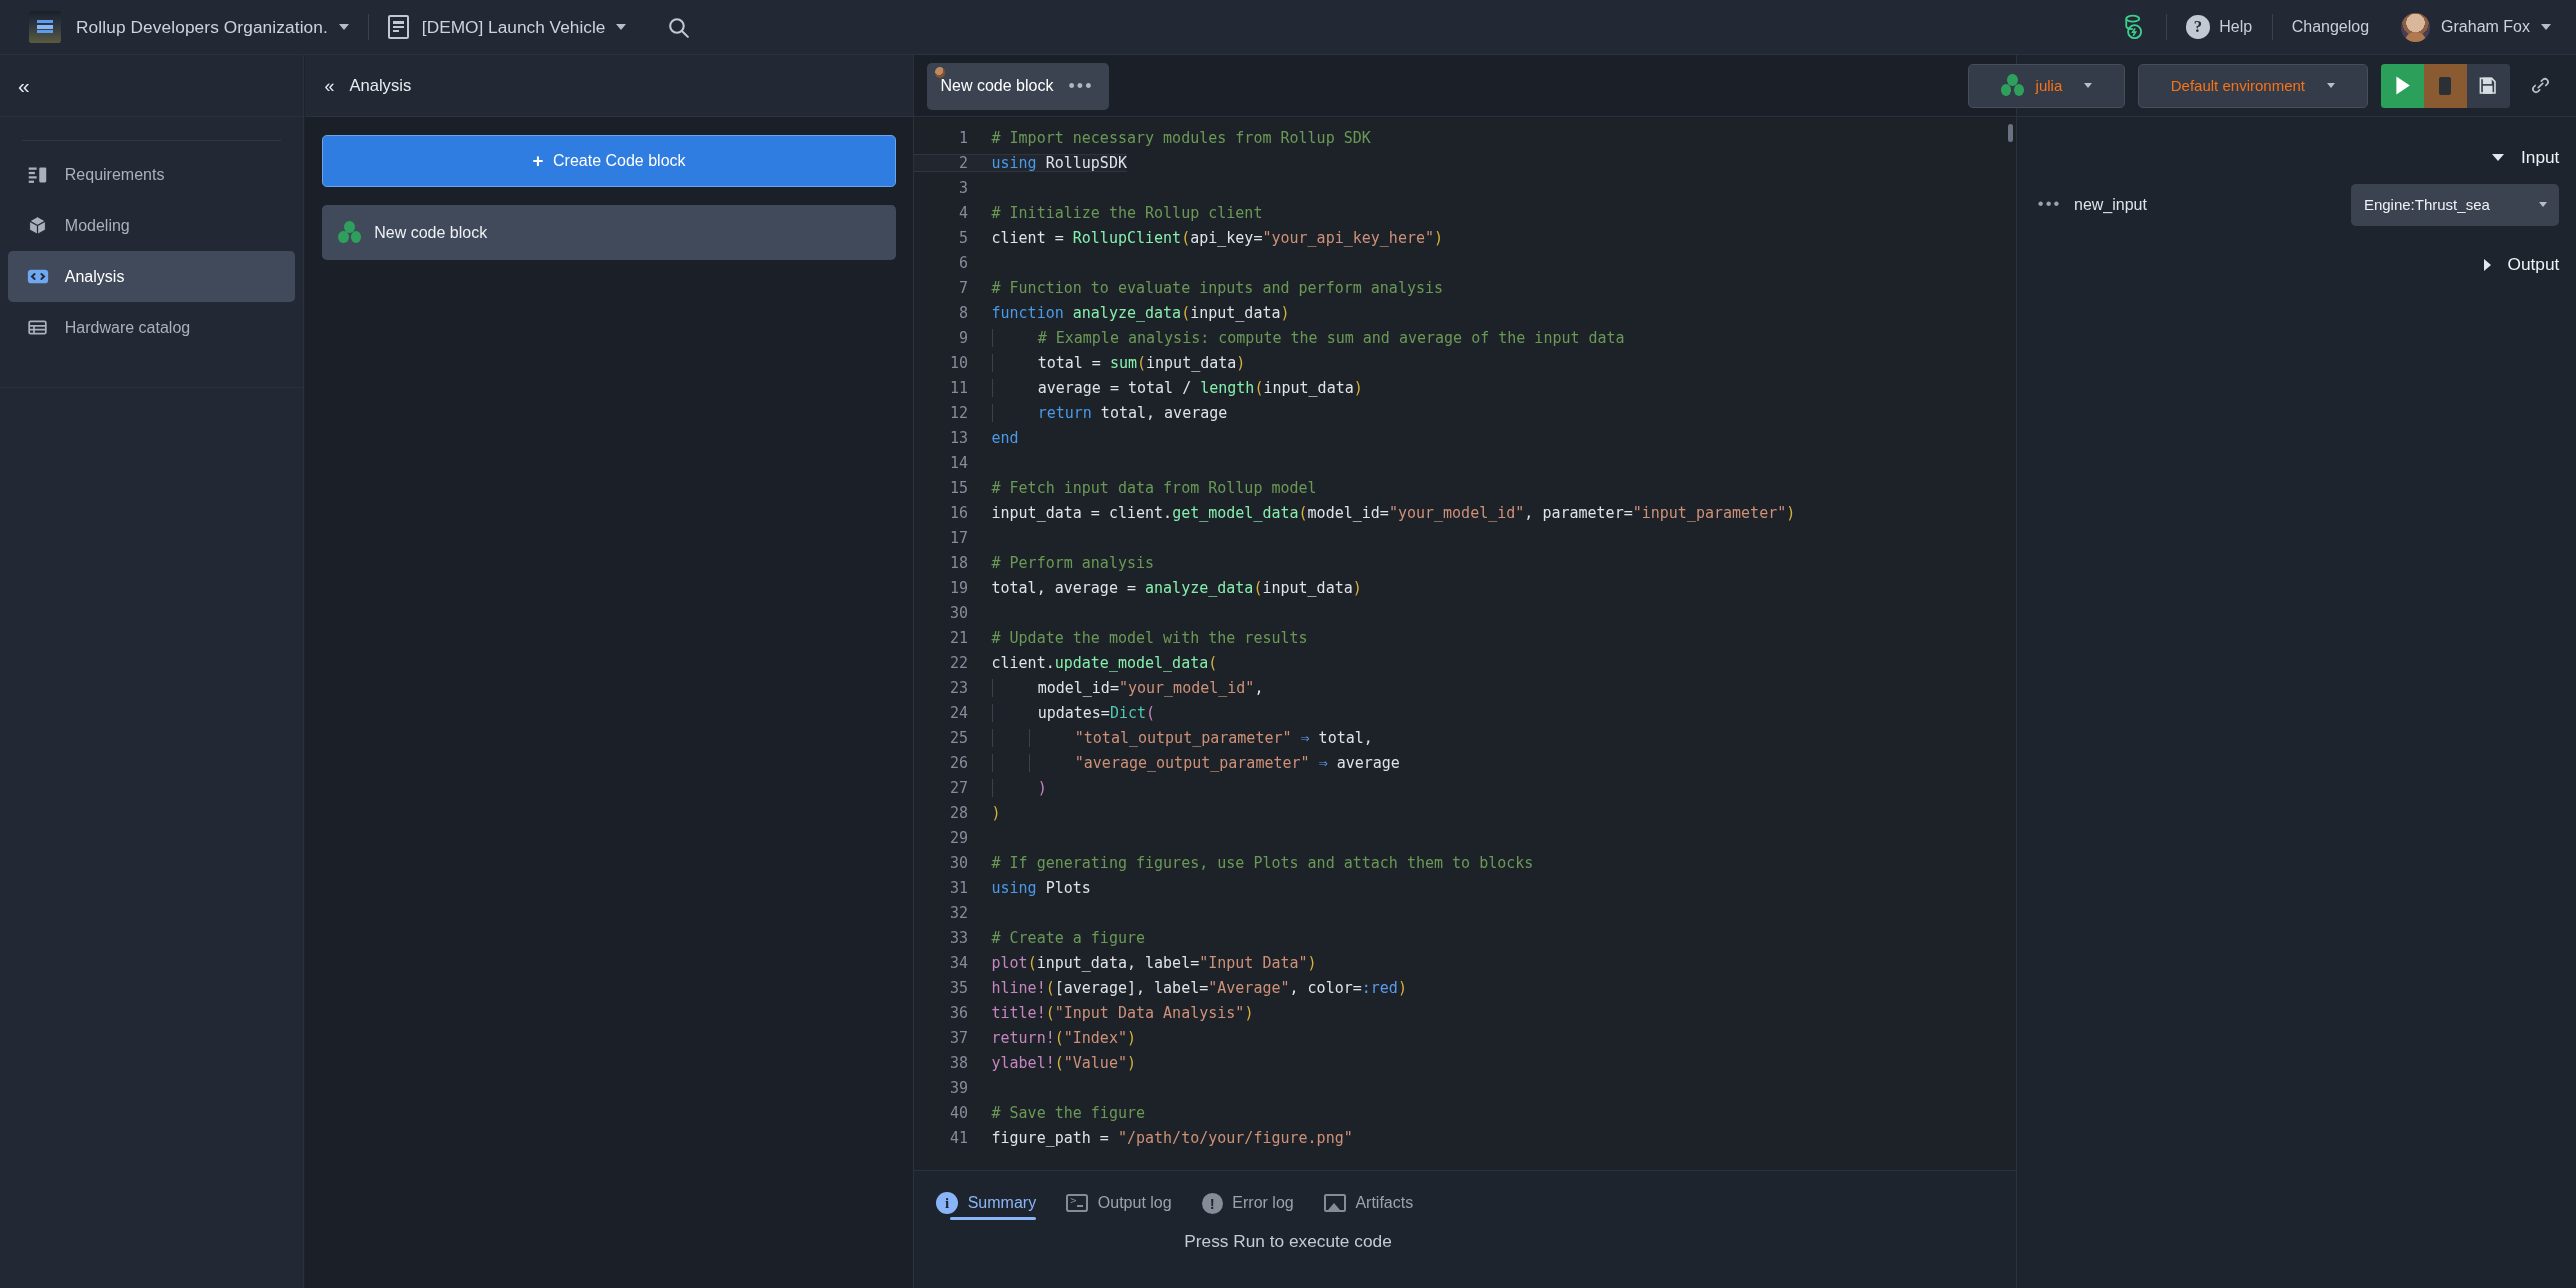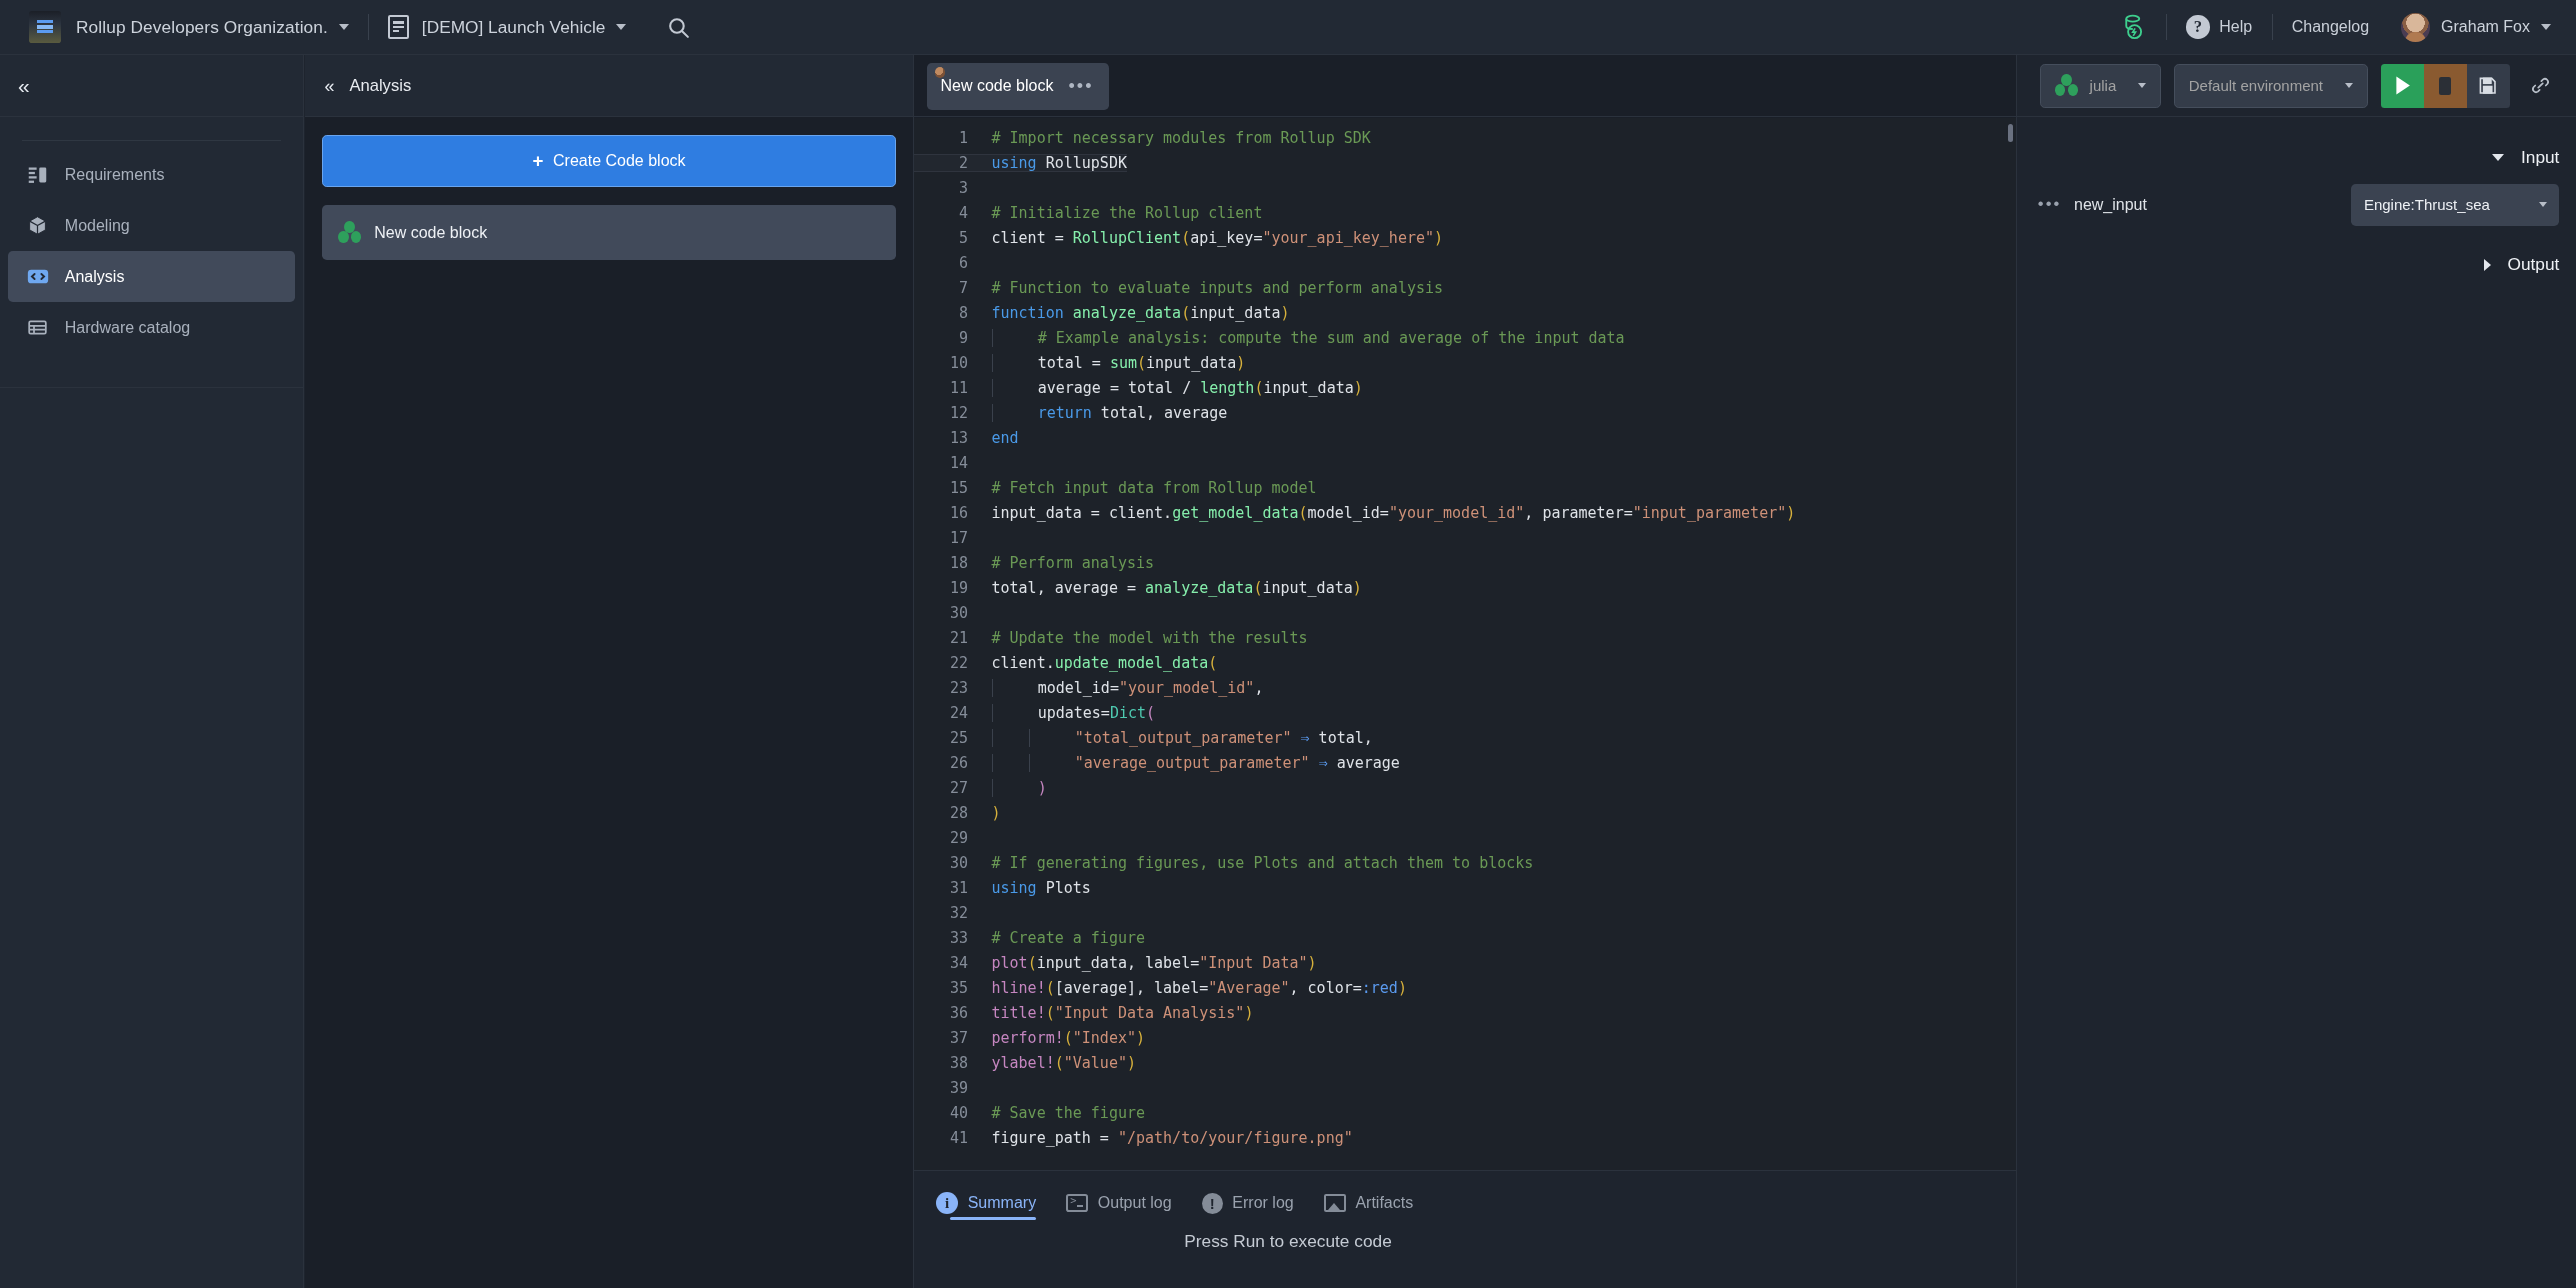--- a/index.html
+++ b/index.html
@@ -158,21 +158,21 @@
   .press-run { position:absolute; left:0; right:0; top:1231px; text-align:center;
                font-size:17.3px; color:#c5cbd4; }
 
   
   .rightpanel { position:absolute; left:2016px; top:55px; width:560px; height:1233px;
                 background:#1e242e; border-left:0.7px solid #2b323d; }
   .rp-toolbar { height:62px; display:flex; align-items:center; justify-content:flex-end;
                 padding-right:18px; gap:12.5px; border-bottom:0.7px solid #2b323d;
                 position:absolute; left:-1102px; right:0; top:0; }
   .pill { height:44px; background:#343c49; border:0.7px solid #454e5c; border-radius:4.8px;
-          display:flex; align-items:center; padding:0 14px; gap:11px; font-size:15px; color:#a3a3a3; }
+          display:flex; align-items:center; padding:0 32px; gap:11px; font-size:15px; color:#f97316; }
   .runbar { display:flex; height:44px; border-radius:3.5px; overflow:hidden; }
   .run-btn { width:43px; background:#2aa05a; display:flex;align-items:center;justify-content:center;}
   .stop-btn{ width:43px; background:#8a5a30; display:flex;align-items:center;justify-content:center;}
   .save-btn{ width:43px; background:#343c49; display:flex;align-items:center;justify-content:center;}
   .link-btn{ width:36px; display:flex;align-items:center;justify-content:center;}
 
   .rp-body { position:absolute; left:0; right:0; top:63px; bottom:0; padding: 21px 16.6px 0 16.6px; }
   .sec-row { display:flex; align-items:center; gap:17px; height:36px;justify-content:flex-end; }
   .sec-title { font-size:17.3px; color:#eef1f5; }
   .tri-down { width:0;height:0;border-left:6.2px solid transparent;border-right:6.2px solid transparent;
@@ -358,21 +358,21 @@
 </span><span><span class="ln">27</span><span class="indent-guide">    </span><span class="par2"> )</span>
 </span><span><span class="ln">28</span><span class="par">)</span>
 </span><span><span class="ln">29</span>
 </span><span><span class="ln">30</span><span class="cm"># If generating figures, use Plots and attach them to blocks</span>
 </span><span><span class="ln">31</span><span class="kw">using</span> <span class="pln">Plots</span>
 </span><span><span class="ln">32</span>
 </span><span><span class="ln">33</span><span class="cm"># Create a figure</span>
 </span><span><span class="ln">34</span><span class="fn2">plot</span><span class="par">(</span><span class="pln">input_data, label=</span><span class="str">"Input Data"</span><span class="par">)</span>
 </span><span><span class="ln">35</span><span class="fn2">hline!</span><span class="par">(</span><span class="pln">[average], label=</span><span class="str">"Average"</span><span class="pln">, color=</span><span class="op">:red</span><span class="par">)</span>
 </span><span><span class="ln">36</span><span class="fn2">title!</span><span class="par">(</span><span class="str">"Input Data Analysis"</span><span class="par">)</span>
-</span><span><span class="ln">37</span><span class="fn2">perform!</span><span class="par">(</span><span class="str">"Index"</span><span class="par">)</span>
+</span><span><span class="ln">37</span><span class="fn2">return!</span><span class="par">(</span><span class="str">"Index"</span><span class="par">)</span>
 </span><span><span class="ln">38</span><span class="fn2">ylabel!</span><span class="par">(</span><span class="str">"Value"</span><span class="par">)</span>
 </span><span><span class="ln">39</span>
 </span><span><span class="ln">40</span><span class="cm"># Save the figure</span>
 </span><span><span class="ln">41</span><span class="pln">figure_path = </span><span class="str">"/path/to/your/figure.png"</span>
 </span></pre>
   </div>
 
   <div class="bottom">
     <div class="btabs">
       <div class="btab active">

